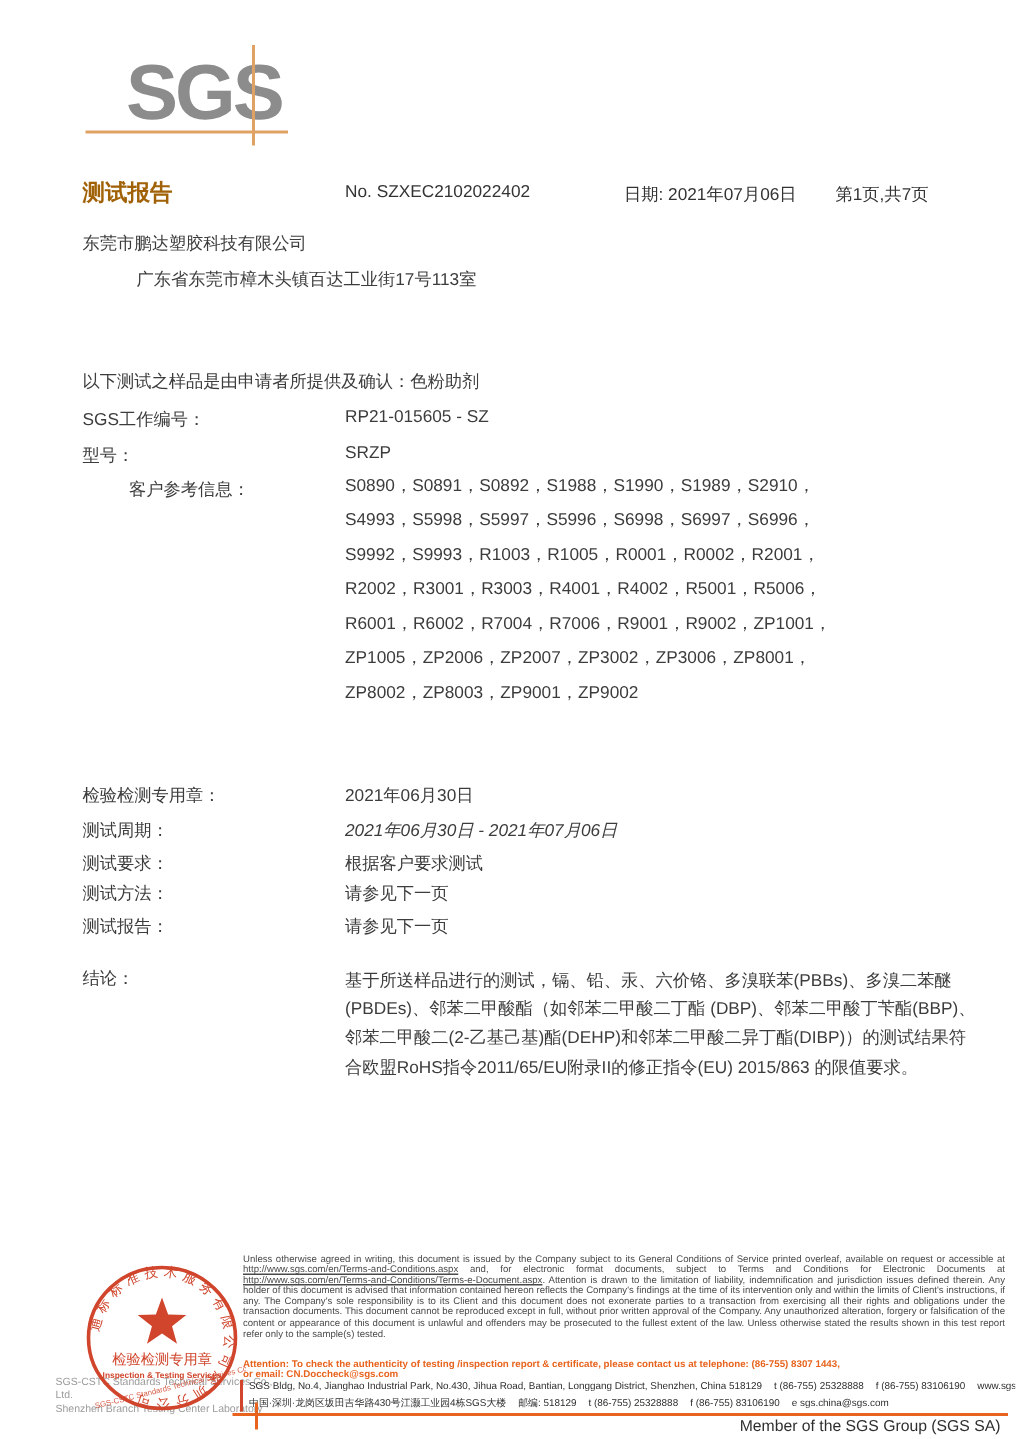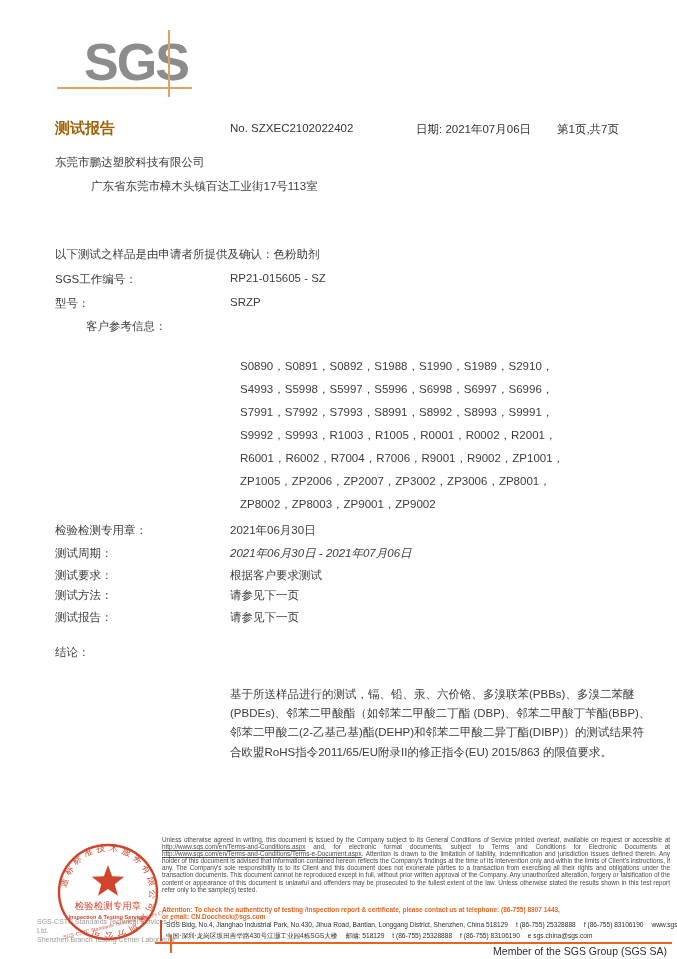--- a/index.html
+++ b/index.html
@@ -11,21 +11,21 @@
   .cross-h{height:2px;background:#dfa164;}
   .cross-v{width:2px;background:#dfa164;}
   
   .doc-title{font-size:15px;font-weight:bold;color:#a16207;}
   .hdr{font-size:11.5px;color:#333;}
   
   .body-txt{font-size:11.5px;color:#3c3c3c;}
   .field-label{font-size:11.5px;color:#3c3c3c;}
   .field-value{font-size:11.5px;color:#3c3c3c;}
   .ref-line{font-size:11.5px;line-height:23px;color:#3c3c3c;}
-  .conclusion-p{font-size:11.5px;line-height:19.2px;width:424px;color:#3c3c3c;margin-top:40px;}
+  .conclusion-p{font-size:11.5px;line-height:19.2px;width:424px;color:#3c3c3c;}
   
   .legal{font-size:6.4px;line-height:7.1px;color:#4a4a4a;text-align:justify;width:508px;}
   .legal .lnk{text-decoration:underline;}
   .attention{font-size:6.5px;line-height:6.9px;color:#e8641e;font-weight:bold;width:508px;}
   .addr-block{border-left:2px solid #d0452c;padding-left:4px;}
   .addr-row{display:flex;gap:8px;white-space:nowrap;font-size:6.6px;line-height:10.5px;color:#2e2e2e;}
   .orange-rule{height:2px;background:#e8641e;}
   .member{font-size:10.5px;color:#2e2e2e;}
   .stamp-company{font-size:7px;line-height:9px;color:#9b9b9b;}
 </style>
@@ -48,25 +48,25 @@
 
   <div class="abs body-txt" style="left:55px;top:247px;">以下测试之样品是由申请者所提供及确认：色粉助剂</div>
 
   <div class="abs field-label" style="left:55px;top:272px;">SGS工作编号：</div>
   <div class="abs field-value" style="left:230px;top:272px;">RP21-015605 - SZ</div>
 
   <div class="abs field-label" style="left:55px;top:296px;">型号：</div>
   <div class="abs field-value" style="left:230px;top:296px;">SRZP</div>
 
   <div class="abs field-label" style="left:55px;top:319px;margin-left:31px;">客户参考信息：</div>
-  <div class="abs" style="left:240px;top:313px;margin-top:42px;">
+  <div class="abs" style="left:230px;top:313px;">
     <div class="ref-line">S0890，S0891，S0892，S1988，S1990，S1989，S2910，</div>
     <div class="ref-line">S4993，S5998，S5997，S5996，S6998，S6997，S6996，</div>
-    <div class="ref-line">S7991，S7992，S7993，S8991，S8992，S8993，S9991，</div>
     <div class="ref-line">S9992，S9993，R1003，R1005，R0001，R0002，R2001，</div>
+    <div class="ref-line">R2002，R3001，R3003，R4001，R4002，R5001，R5006，</div>
     <div class="ref-line">R6001，R6002，R7004，R7006，R9001，R9002，ZP1001，</div>
     <div class="ref-line">ZP1005，ZP2006，ZP2007，ZP3002，ZP3006，ZP8001，</div>
     <div class="ref-line">ZP8002，ZP8003，ZP9001，ZP9002</div>
   </div>
 
   <div class="abs field-label" style="left:55px;top:523px;">检验检测专用章：</div>
   <div class="abs field-value" style="left:230px;top:523px;">2021年06月30日</div>
 
   <div class="abs field-label" style="left:55px;top:546px;">测试周期：</div>
   <div class="abs field-value" style="left:230px;top:546px;font-style:italic;">2021年06月30日 - 2021年07月06日</div>

